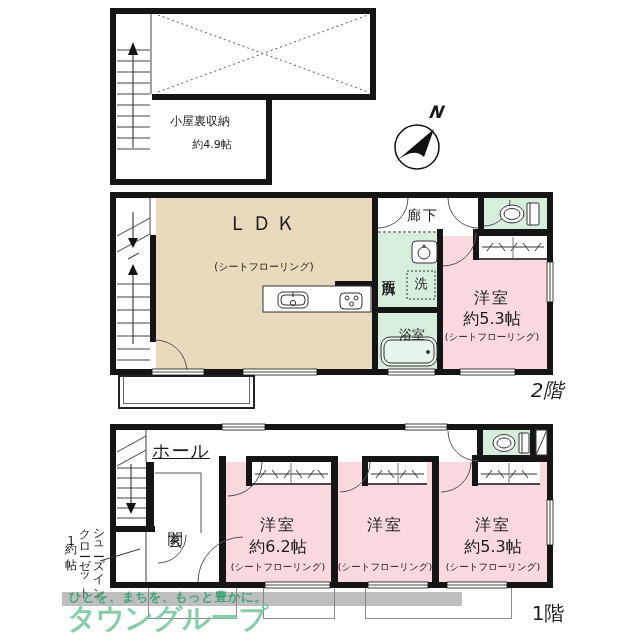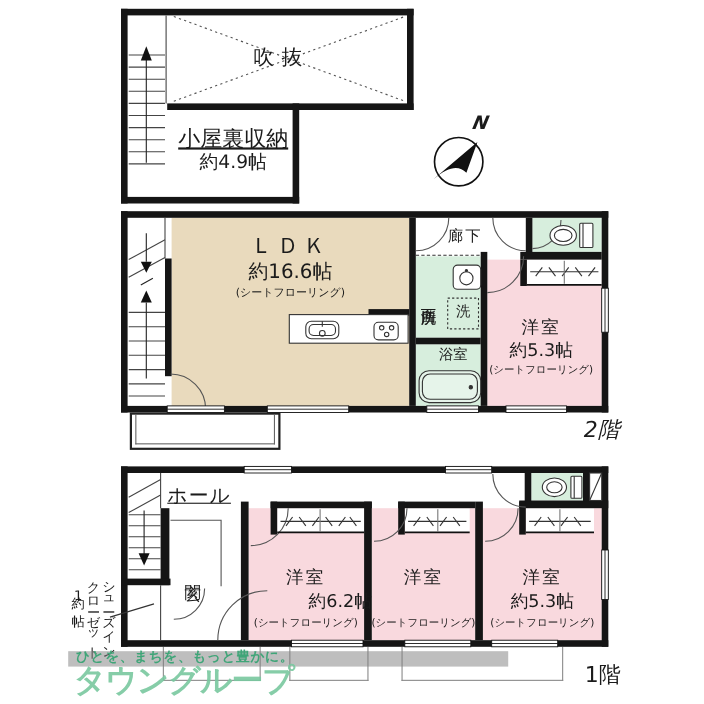--- a/index.html
+++ b/index.html
@@ -276,44 +276,42 @@
     </g>
 
     <rect x="407" y="271" width="28" height="28" fill="none" stroke="#333" stroke-width="1" stroke-dasharray="2,2"></rect>
 
     <g>
       <circle cx="417" cy="147" r="22" fill="#fff" stroke="#111" stroke-width="1.5"></circle>
       <path d="M434,129 L394,163 C408,151 417,150 424,157 Z" fill="#111"></path>
     </g>
   </svg>
 
-  <div class="lbl" style="left:196px;top:42px;width:120px;font-size:19px;letter-spacing:7px;">吹抜</div>
-  <div class="lbl" style="left:152px;top:115px;width:120px;font-size:20px;text-decoration:underline;">小屋裏収納</div>
-  <div class="lbl" style="left:152px;top:139px;width:120px;font-size:17px;">約4.9帖</div>
+  <div class="lbl" style="left:140px;top:115px;width:120px;font-size:12px;">小屋裏収納</div>
+  <div class="lbl" style="left:152px;top:139px;width:120px;font-size:11px;">約4.9帖</div>
   <div class="compass-n">N</div>
 
   <div class="lbl" style="left:184px;top:212px;width:160px;font-size:20px;letter-spacing:4px;">ＬＤＫ</div>
-  <div class="lbl" style="left:184px;top:238px;width:160px;font-size:18px;">約16.6帖</div>
   <div class="lbl" style="left:184px;top:261px;width:160px;font-size:10px;">(シートフローリング)</div>
   <div class="lbl" style="left:383px;top:207px;width:80px;font-size:14px;letter-spacing:2px;">廊下</div>
   <div class="lbl vert" style="left:381px;top:240px;height:60px;font-size:14px;">洗面所</div>
   <div class="lbl" style="left:407px;top:277px;width:28px;font-size:13px;">洗</div>
-  <div class="lbl" style="left:383px;top:316px;width:58px;font-size:13px;">浴室</div>
+  <div class="lbl" style="left:383px;top:328px;width:58px;font-size:13px;">浴室</div>
   <div class="lbl" style="left:432px;top:289px;width:120px;font-size:16px;letter-spacing:2px;">洋室</div>
   <div class="lbl" style="left:432px;top:310px;width:120px;font-size:16px;">約5.3帖</div>
   <div class="lbl" style="left:432px;top:332px;width:120px;font-size:9.5px;">(シートフローリング)</div>
   <div class="lbl" style="left:515px;top:379px;width:64px;font-size:20px;font-style:italic;">2階</div>
 
   <div class="lbl" style="left:141px;top:441px;width:80px;font-size:18px;letter-spacing:1px;text-decoration:underline;">ホール</div>
   <div class="lbl vert" style="left:166px;top:497px;height:46px;font-size:15px;">玄関</div>
   <div class="lbl sic-label" style="left:64px;top:520px;height:110px;text-align:left;">シューズイン
 クローゼット
 　約1帖</div>
   <div class="lbl" style="left:218px;top:516px;width:120px;font-size:16px;letter-spacing:2px;">洋室</div>
-  <div class="lbl" style="left:218px;top:538px;width:120px;font-size:16px;text-align:right;">約6.2帖</div>
+  <div class="lbl" style="left:218px;top:538px;width:120px;font-size:16px;">約6.2帖</div>
   <div class="lbl" style="left:218px;top:562px;width:120px;font-size:9.5px;">(シートフローリング)</div>
   <div class="lbl" style="left:325px;top:516px;width:120px;font-size:16px;letter-spacing:2px;">洋室</div>
   <div class="lbl" style="left:325px;top:562px;width:120px;font-size:9.5px;">(シートフローリング)</div>
   <div class="lbl" style="left:433px;top:516px;width:120px;font-size:16px;letter-spacing:2px;">洋室</div>
   <div class="lbl" style="left:433px;top:538px;width:120px;font-size:16px;">約5.3帖</div>
   <div class="lbl" style="left:433px;top:562px;width:120px;font-size:9.5px;">(シートフローリング)</div>
   <div class="lbl" style="left:516px;top:602px;width:64px;font-size:20px;">1階</div>
 
   <div class="wm-band"></div>
   <div class="wm-tagline">ひとを、まちを、もっと豊かに。</div>

